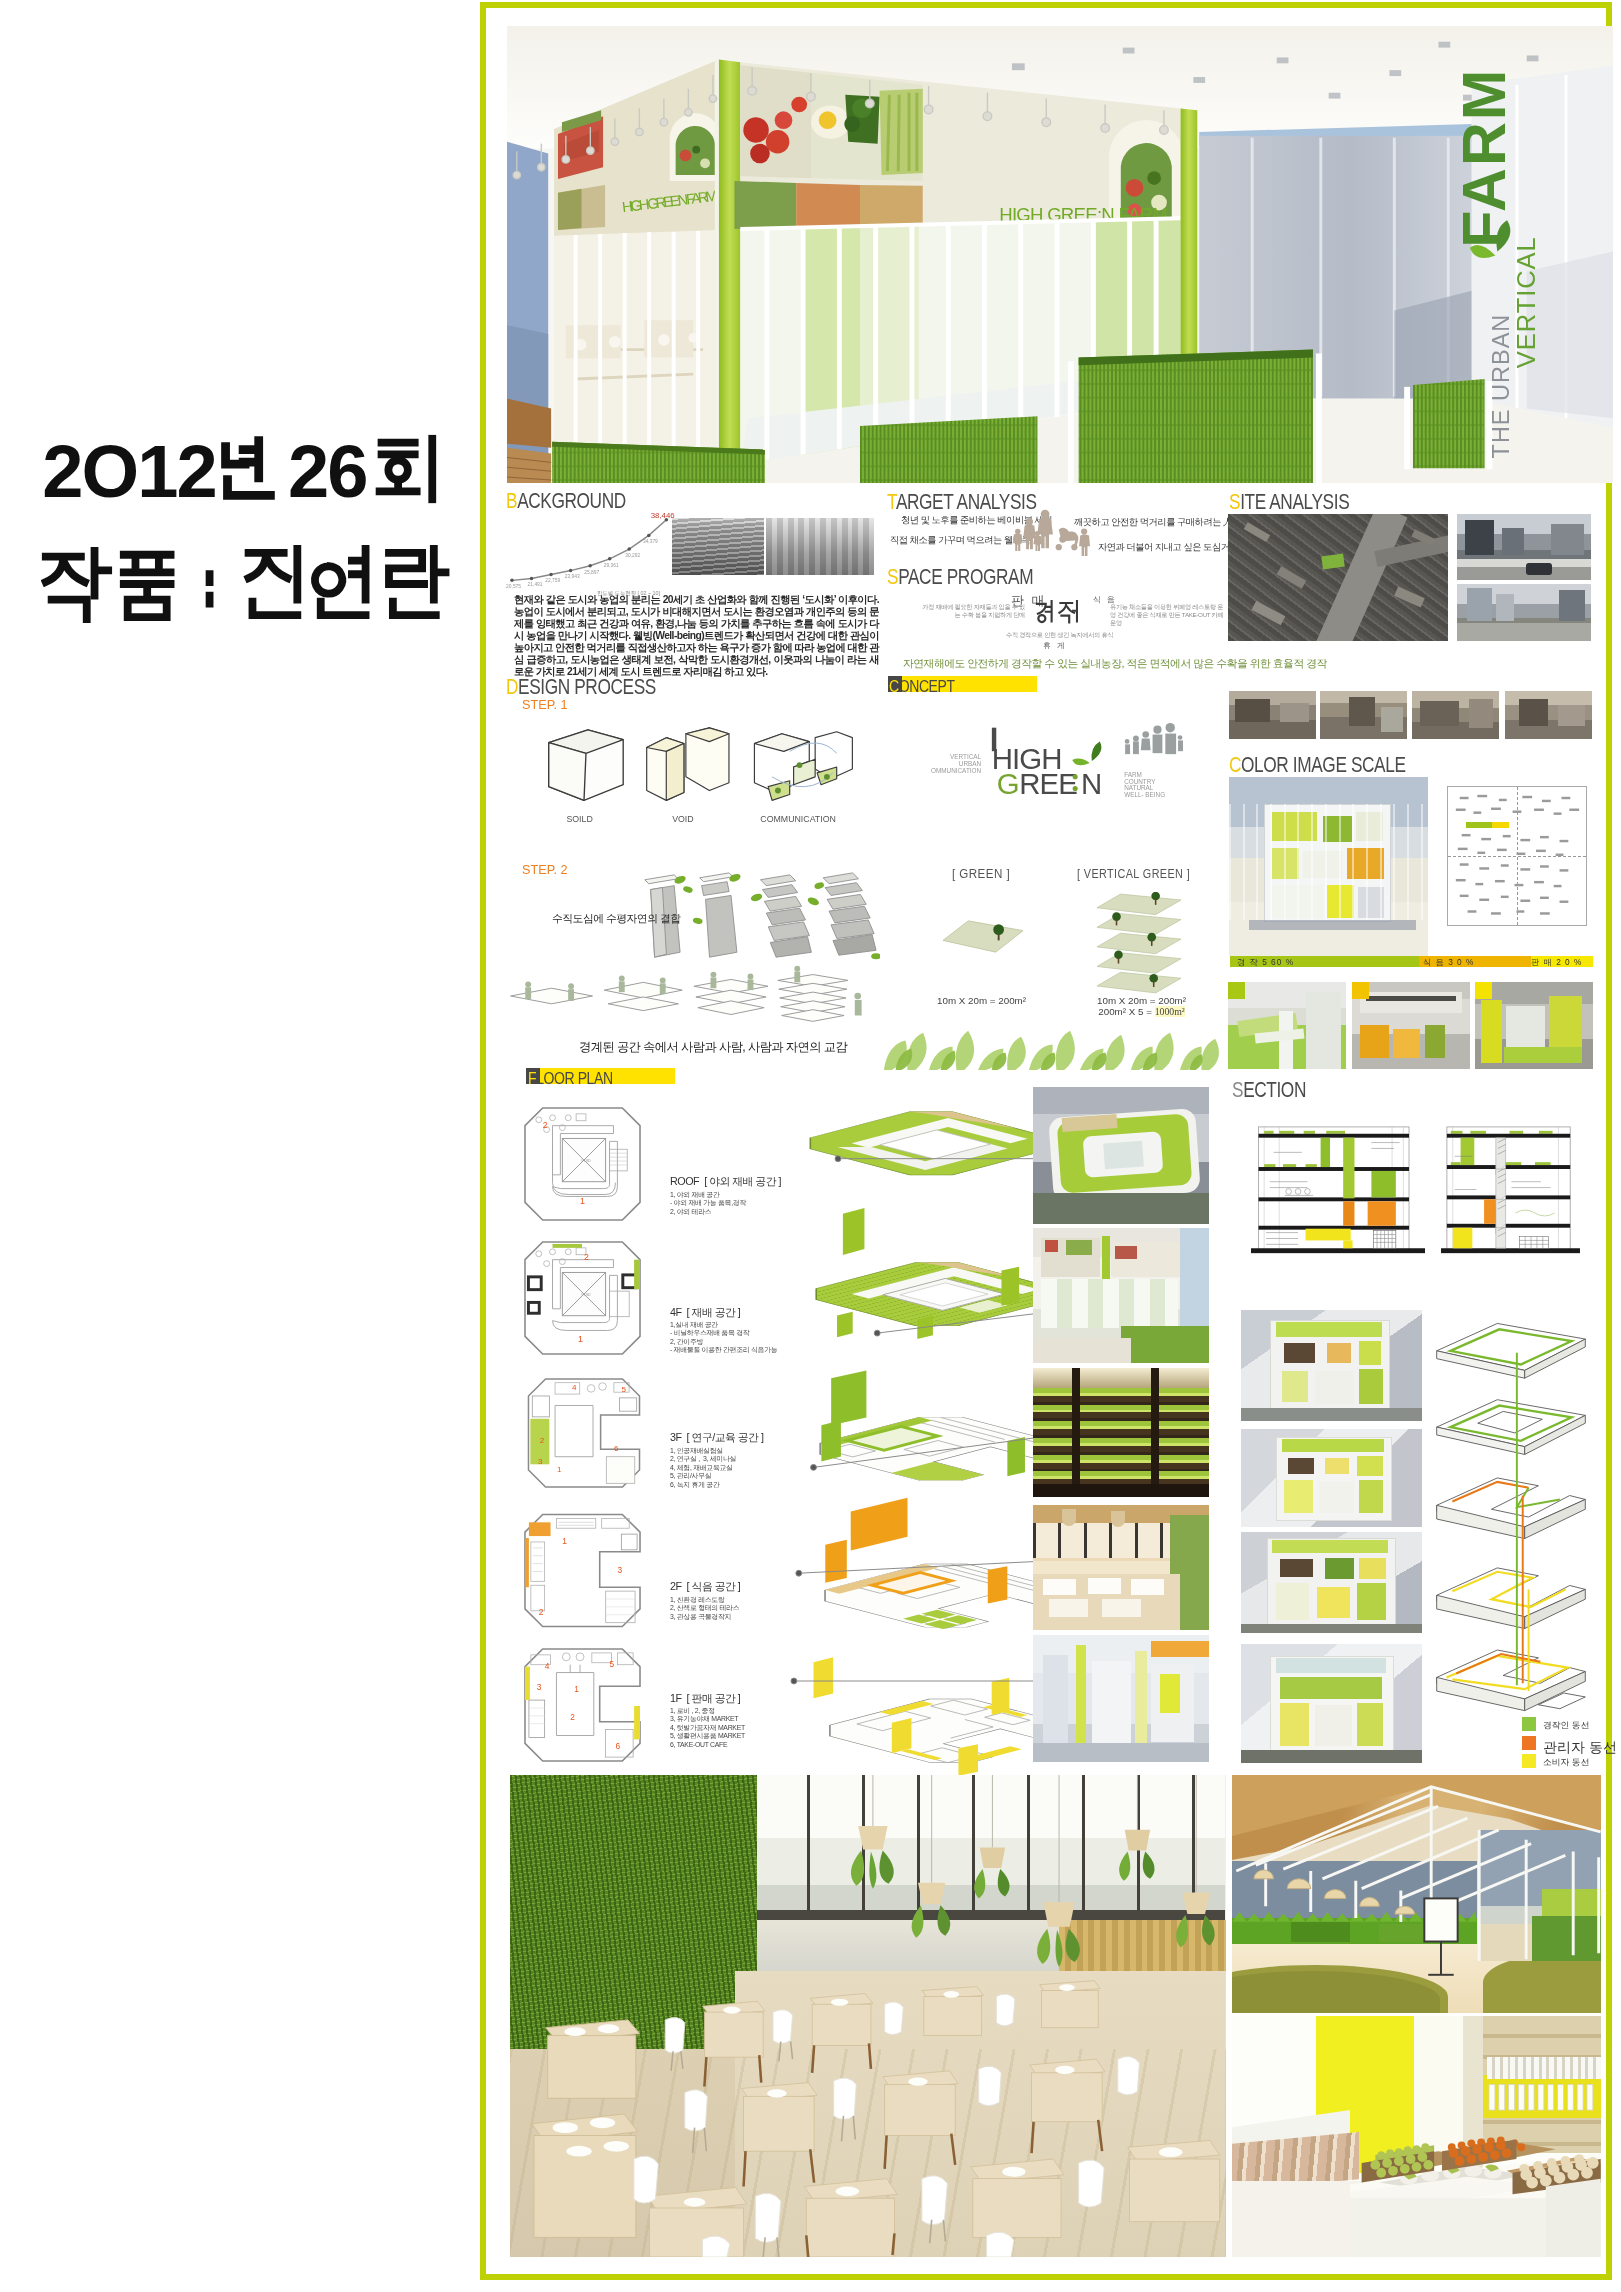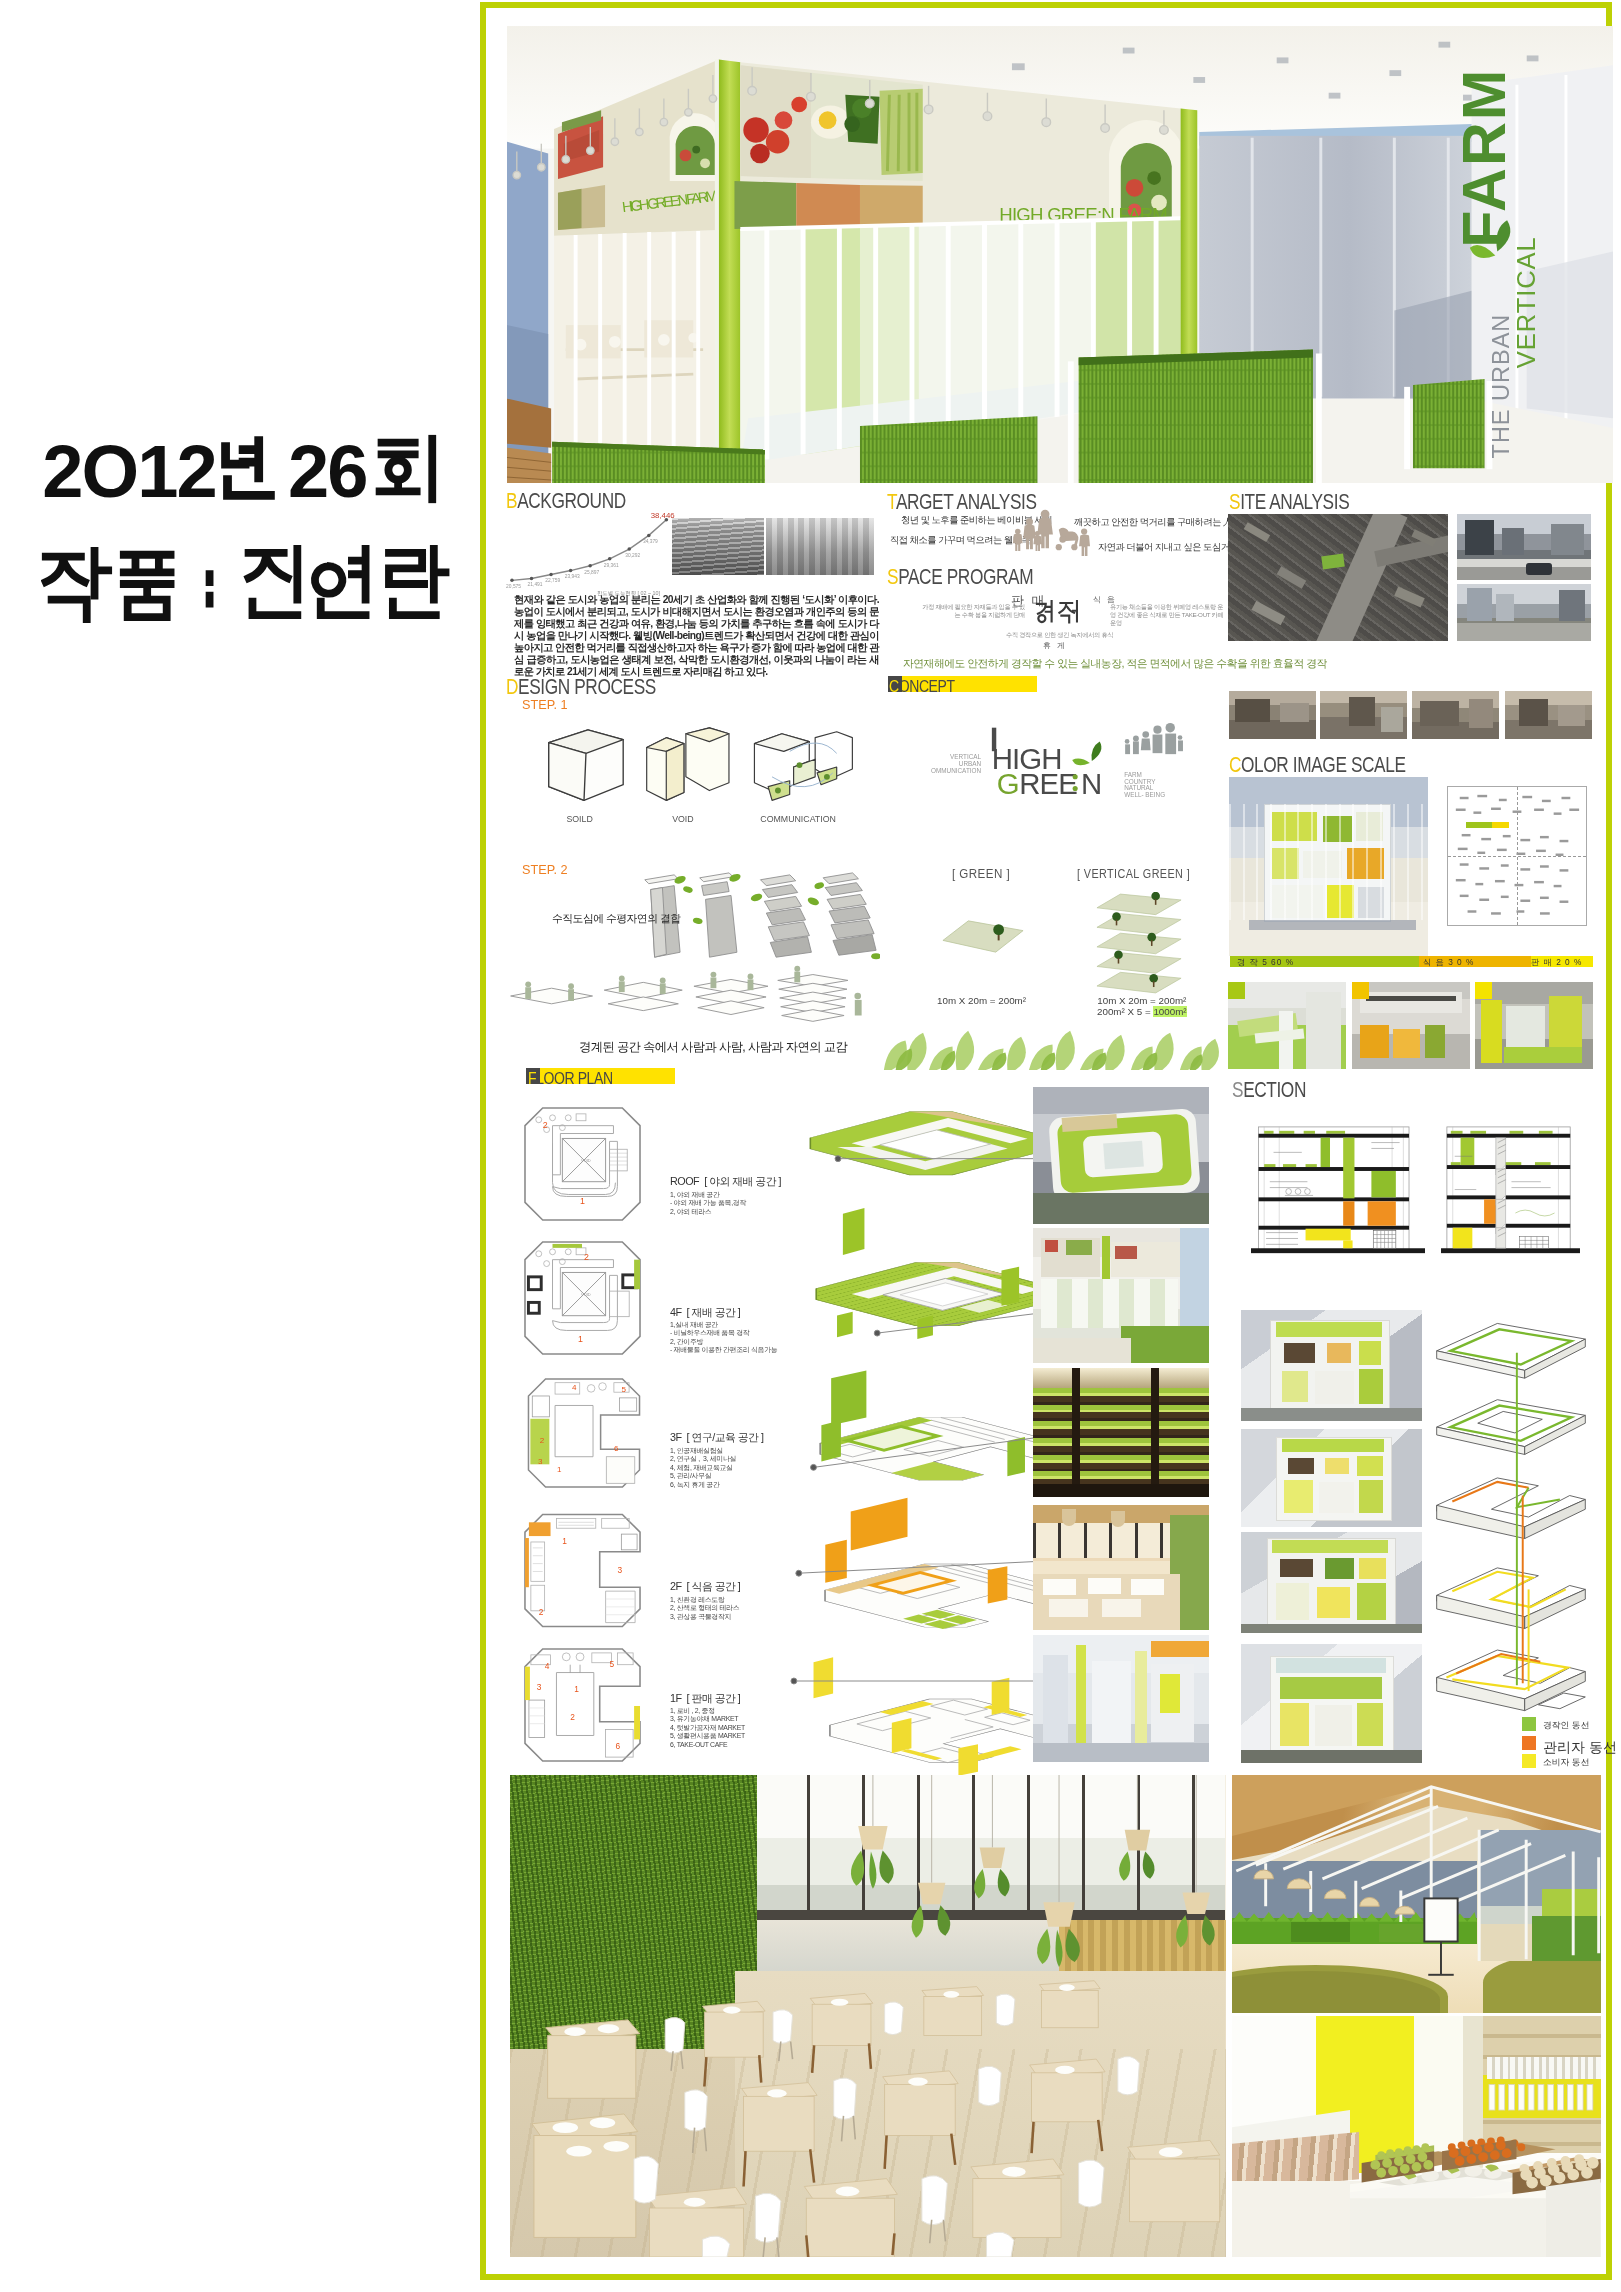--- a/index.html
+++ b/index.html
@@ -595,21 +595,21 @@
         <rect x="57.2" y="49" width="1.6" height="6" fill="#5d4627"></rect>
 <circle cx="24" cy="64" r="4.4" fill="#2d5c1d"></circle>
         <rect x="23.2" y="67" width="1.6" height="6" fill="#5d4627"></rect>
 <circle cx="60" cy="88" r="4.4" fill="#2d5c1d"></circle>
         <rect x="59.2" y="91" width="1.6" height="6" fill="#5d4627"></rect>
 </g>
 </svg>
 
 <div class="abs" style="left:937px;top:995px;font-size:9.8px;color:#444;">10m X 20m = 200m²</div>
 
-<div class="abs" style="left:1097px;top:995px;font-size:9.8px;color:#444;text-align:center;">10m X 20m = 200m²<br>200m²  X  5 = <span style="background:#bef264;">1000m²</span></div>
+<div class="abs" style="left:1097px;top:995px;font-size:9.8px;color:#444;text-align:center;">10m X 20m = 200m²<br>200m²  X  5 = <span style="background:#fef9c3;font-family:Liberation Serif, serif;">1000m²</span></div>
 
 <svg class="abs" style="left:878px;top:1021px;" width="349px" height="51" viewBox="0 0 356 52">
 <g fill="#b4d478">
 <path d="M6,50 q4,-26 22,-30 q6,20 -14,30 z"></path>
         <path d="M30,50 q-2,-30 16,-38 q10,22 -8,38 z"></path>
         <path d="M52,50 q6,-22 24,-24 q2,18 -16,24 z"></path>
         <path d="M80,50 q-4,-28 12,-40 q14,24 -4,40 z"></path>
         <path d="M102,50 q8,-20 26,-22 q0,16 -18,22 z"></path>
         <path d="M132,50 q-2,-26 14,-34 q12,22 -6,34 z"></path>
         <path d="M154,50 q6,-24 24,-26 q2,18 -16,26 z"></path>

